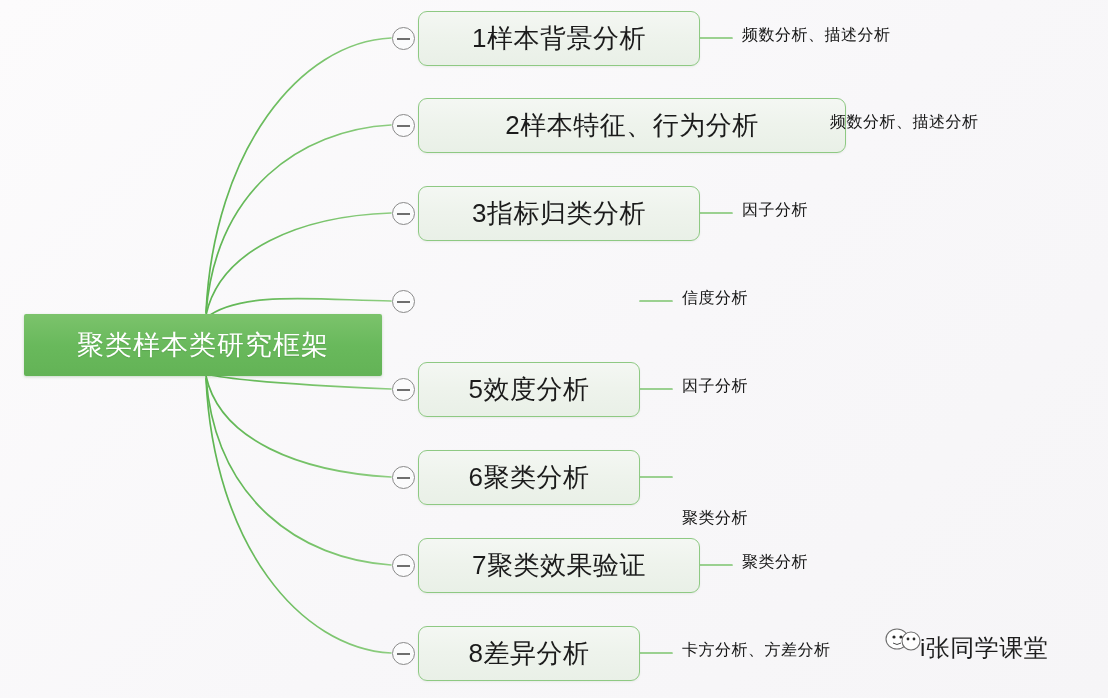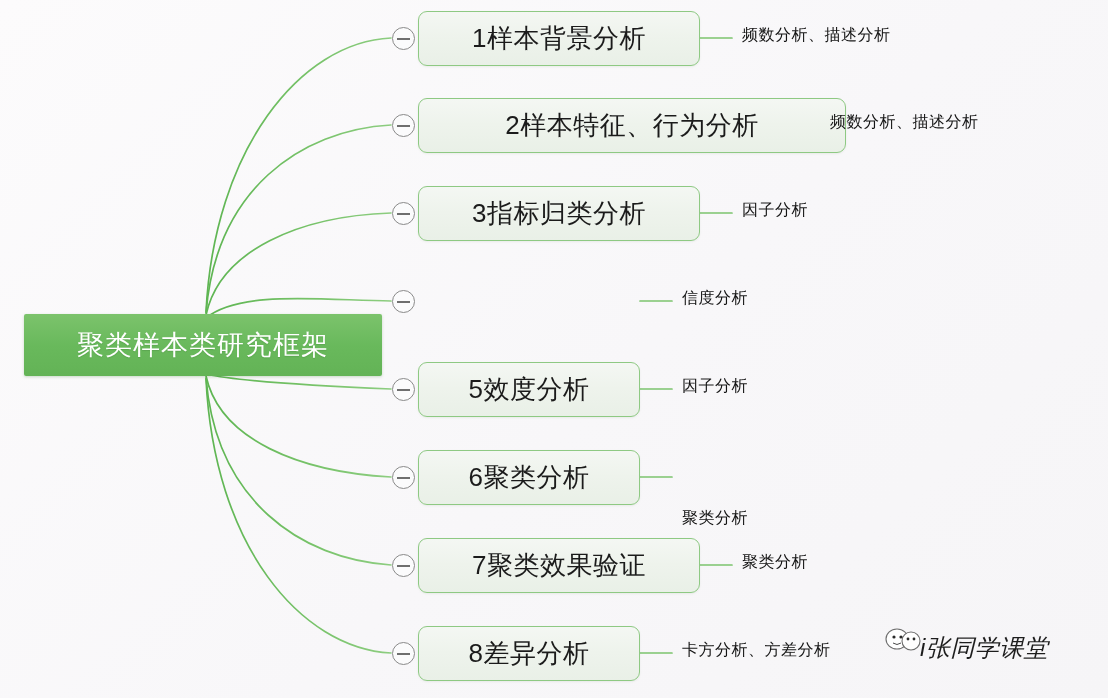--- a/index.html
+++ b/index.html
@@ -128,21 +128,20 @@
     left: 884px;
     top: 624px;
     width: 38px;
     height: 34px;
   }
   .wm-text {
     font-size: 24px;
     color: #1d1d1d;
     white-space: nowrap;
     letter-spacing: 0.5px;
-    font-style: italic;
   }
 </style>
 </head>
 <body>
 
 <div id="stage">
 
   <svg id="wires" viewBox="0 0 1108 698" xmlns="http://www.w3.org/2000/svg">
     <defs>
       <linearGradient id="gBranch" x1="0" y1="0" x2="1" y2="0">

